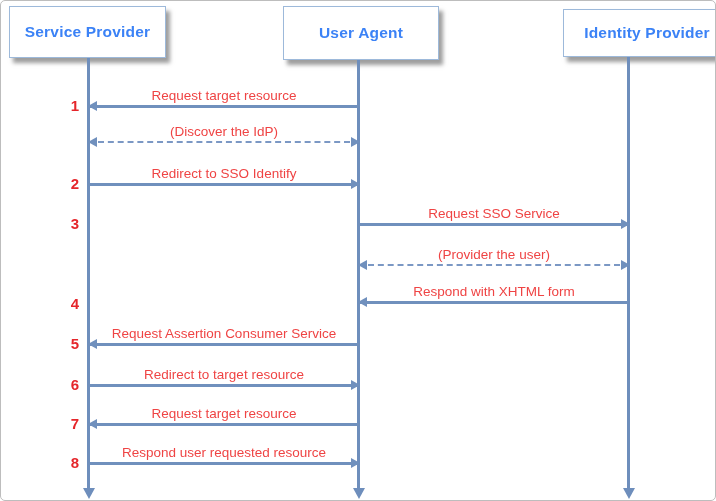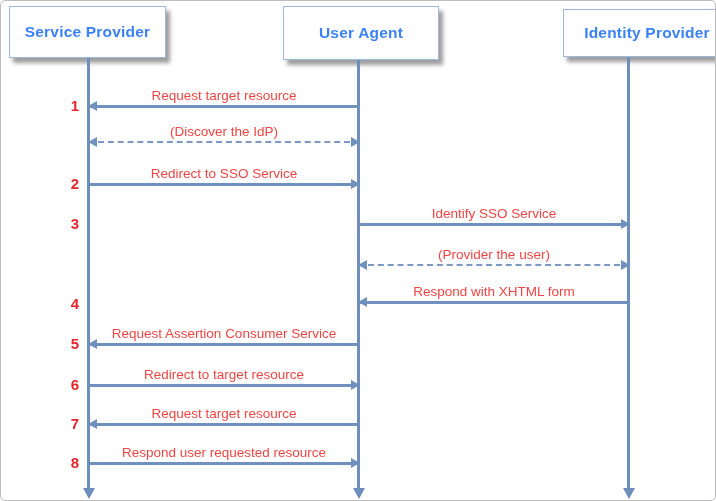--- a/index.html
+++ b/index.html
@@ -89,27 +89,27 @@
   </div>
 
   <div class="msg" style="left:88px;top:123px;width:270px">
     <span class="lbl">(Discover the IdP)</span>
     <div class="line dashed"></div>
     <div class="ah ah-left"></div>
     <div class="ah ah-right"></div>
   </div>
 
   <div class="msg" style="left:88px;top:165px;width:270px">
-    <span class="lbl">Redirect to SSO Service</span>
+    <span class="lbl">Redirect to SSO Identify</span>
     <div class="line"></div>
     <div class="ah ah-right"></div>
   </div>
 
   <div class="msg" style="left:358px;top:205px;width:270px">
-    <span class="lbl">Identify SSO Service</span>
+    <span class="lbl">Request SSO Service</span>
     <div class="line"></div>
     <div class="ah ah-right"></div>
   </div>
 
   <div class="msg" style="left:358px;top:246px;width:270px">
     <span class="lbl">(Provider the user)</span>
     <div class="line dashed"></div>
     <div class="ah ah-left"></div>
     <div class="ah ah-right"></div>
   </div>

